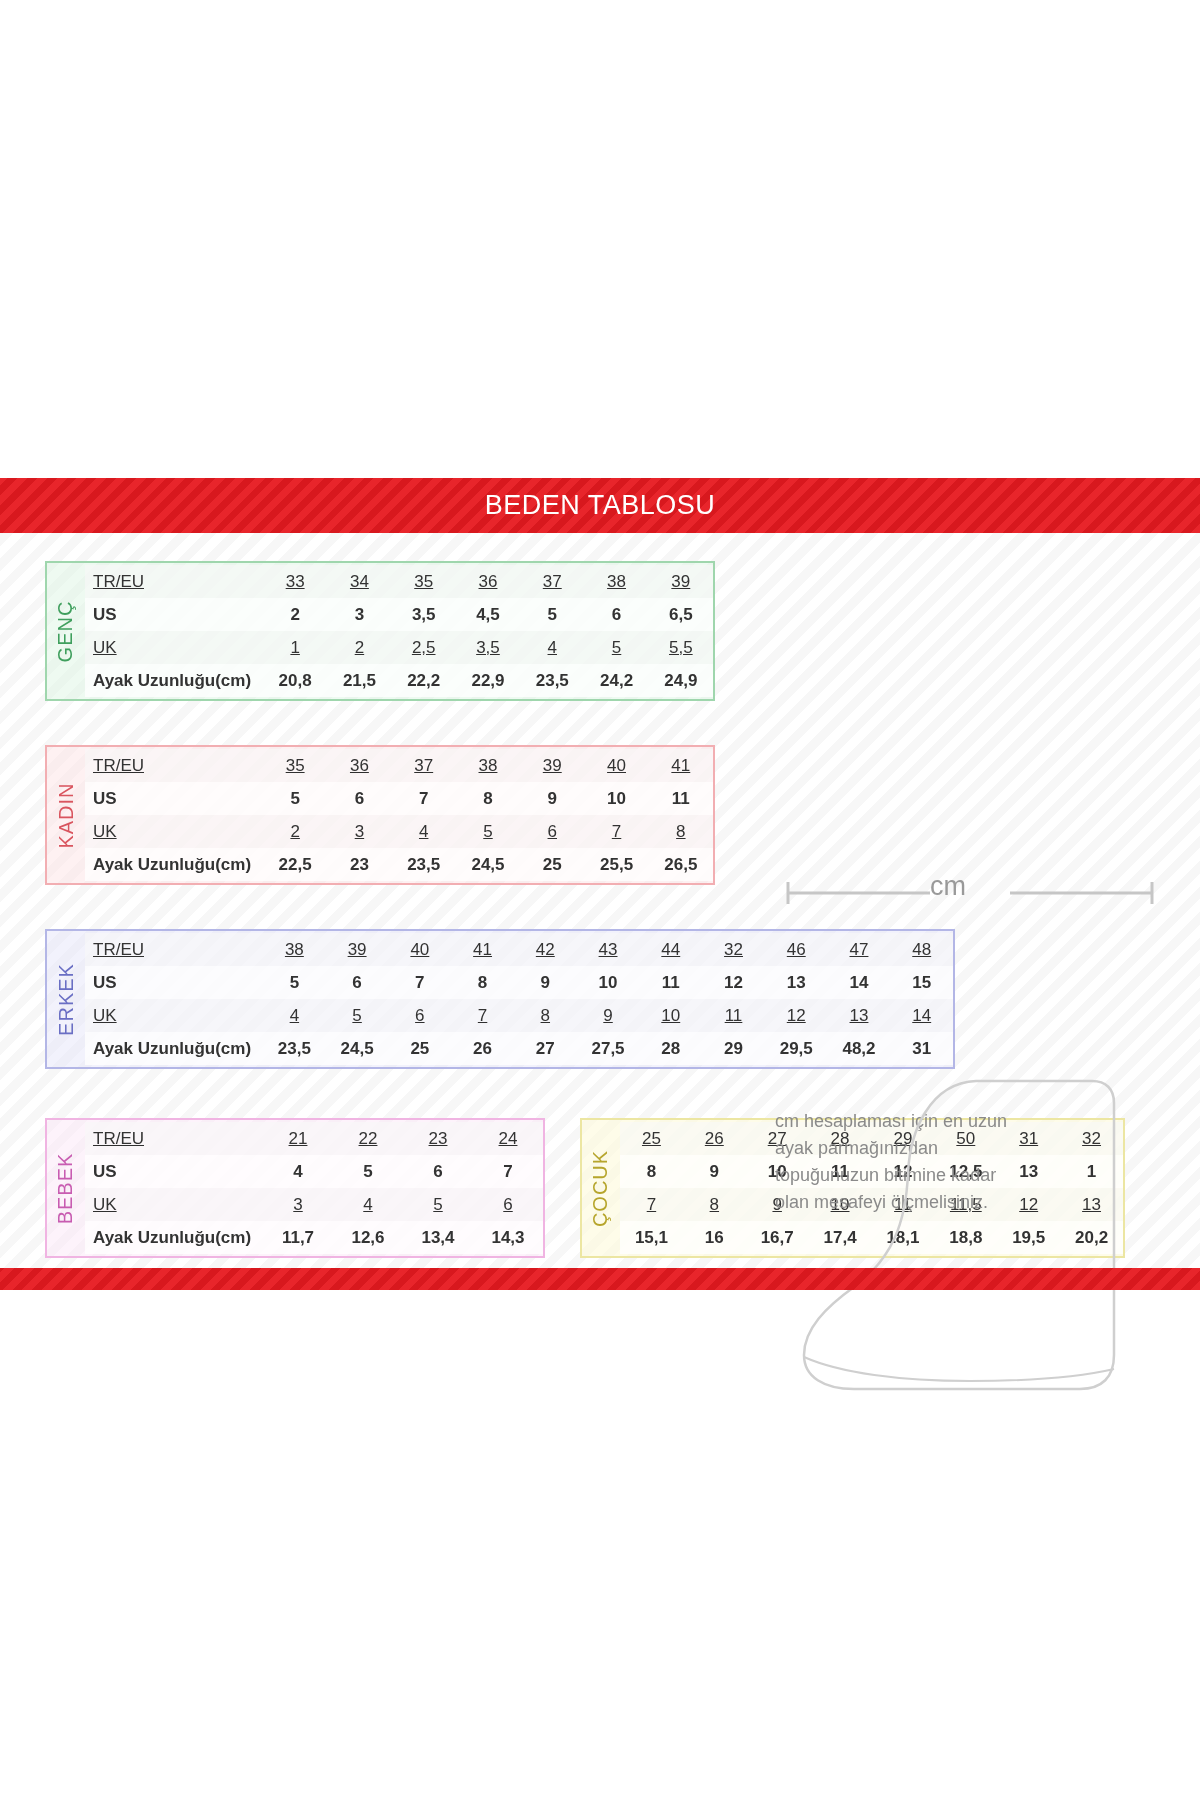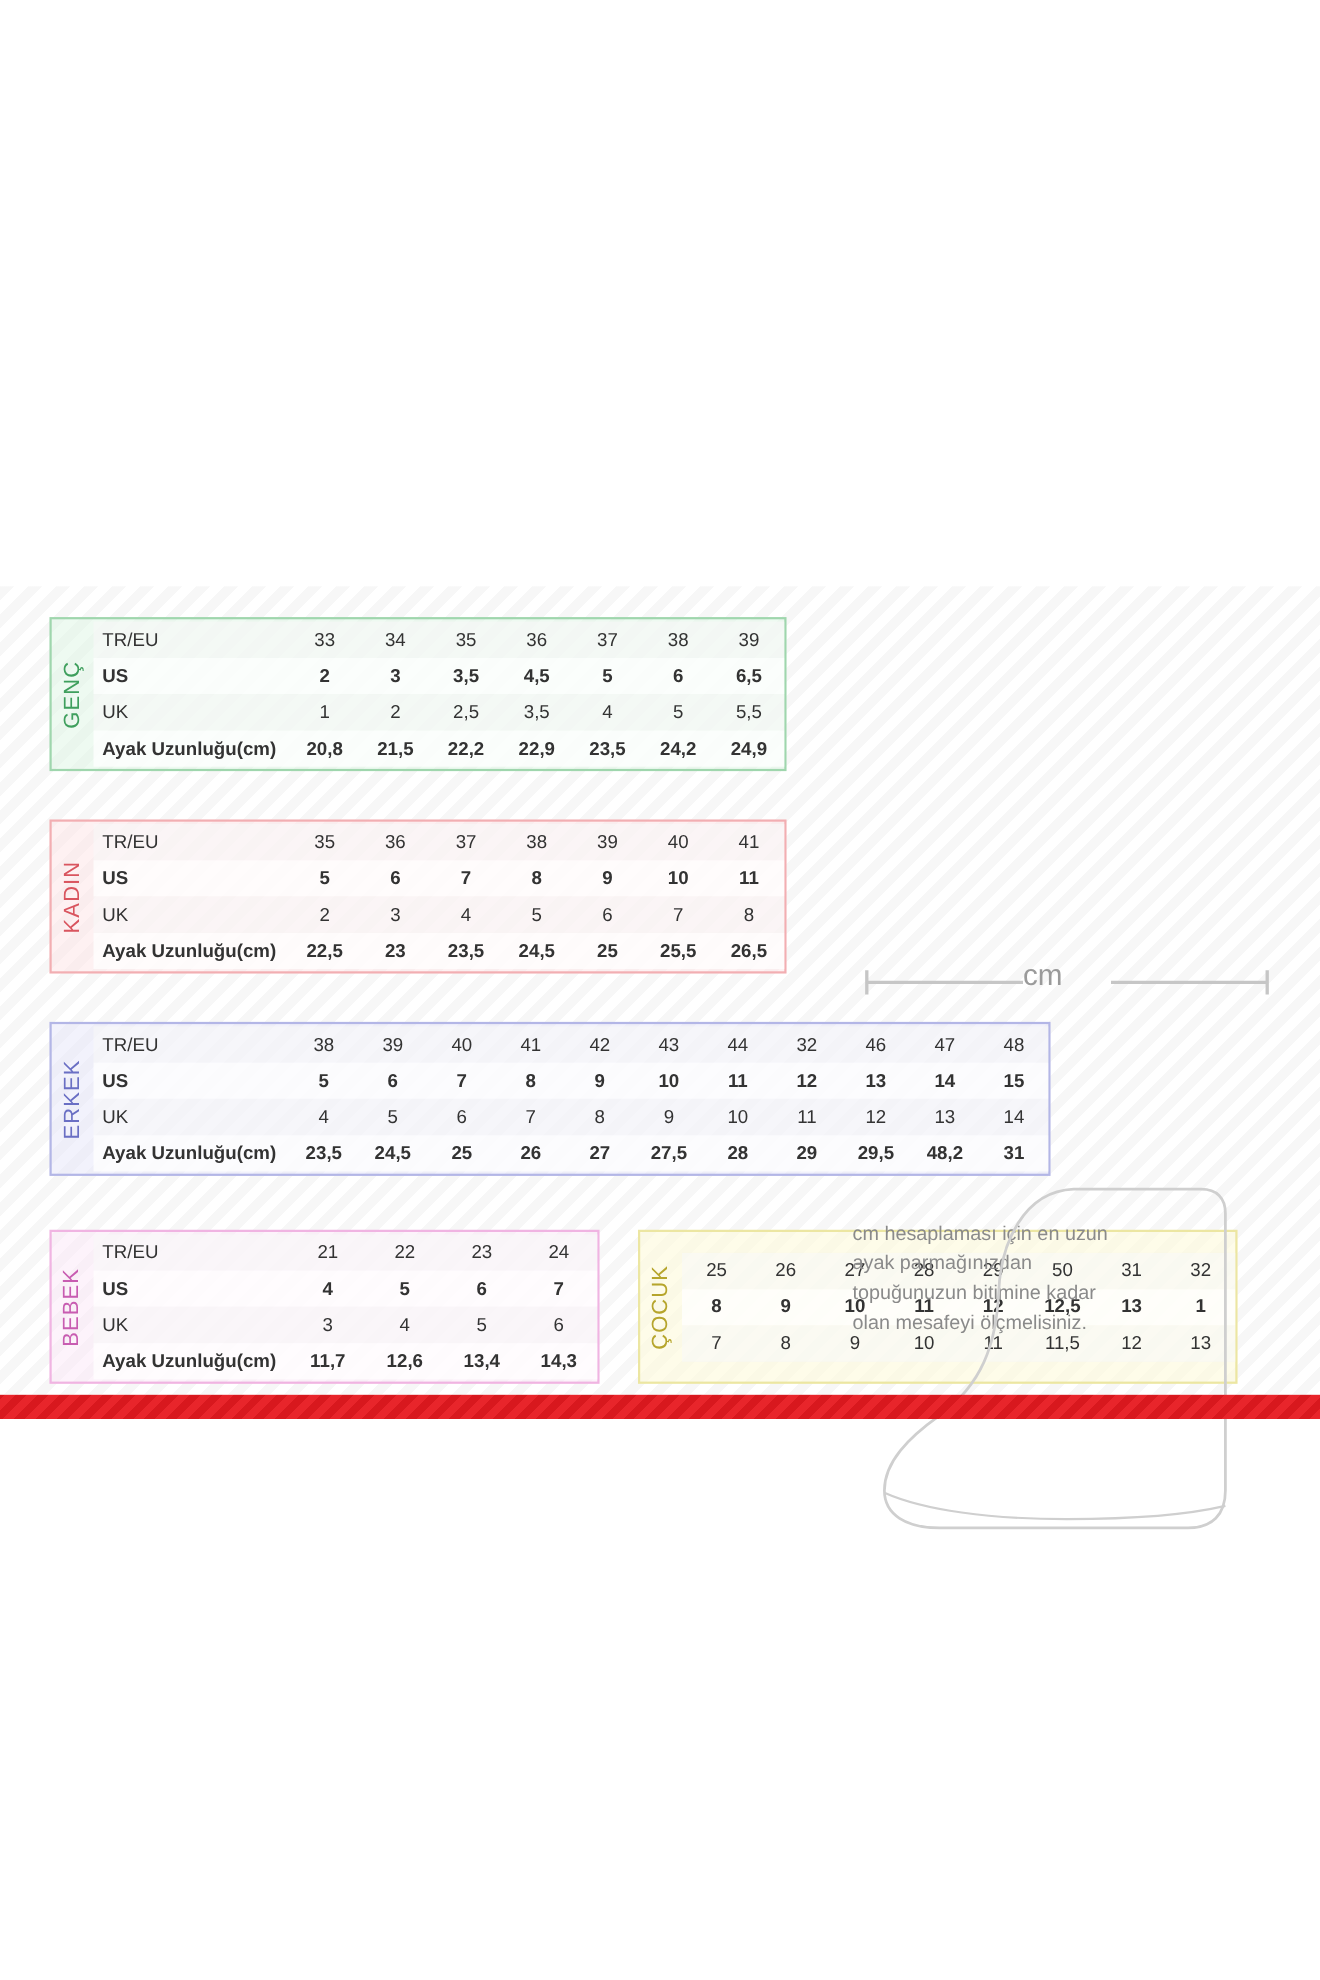--- a/index.html
+++ b/index.html
@@ -104,21 +104,21 @@
 
   .srow {
     display: flex;
     flex-direction: row;
     align-items: center;
     height: 33px;
     font-size: 17px;
     color: #2f2f2f;
   }
   .srow.alt { background: rgba(255,255,255,0.75); font-weight: bold; }
-  .srow.plain { background: rgba(248,248,248,0.6); }
+  .srow.plain { background: rgba(248,248,248,0.6); text-decoration: underline; }
 
   .rowhead {
     flex: 0 0 auto;
     width: 178px;
     padding-left: 8px;
     box-sizing: border-box;
     text-align: left;
     color: #333333;
     font-size: 17px;
   }
@@ -165,20 +165,23 @@
     height: 360px;
   }
 </style>
 </head>
 <body>
 
 <div id="page">
 
   <div class="chart-panel">
 
+    <div class="stripe-band top">
+      <div class="chart-title">BEDEN TABLOSU</div>
+    </div>
 
     <div class="chart-body">
 
       <div class="size-block blk-genc" style="left:45px; top:28px; width:670px; height:140px;">
         <div class="block-label">
           <span>GENÇ</span>
         </div>
         <div class="block-table">
           <div class="srow plain">
             <div class="rowhead">TR/EU</div>
@@ -399,20 +402,30 @@
           <div class="srow plain">
             <div class="cell">7</div>
             <div class="cell">8</div>
             <div class="cell">9</div>
             <div class="cell">10</div>
             <div class="cell">11</div>
             <div class="cell">11,5</div>
             <div class="cell">12</div>
             <div class="cell">13</div>
           </div>
+          <div class="srow alt">
+            <div class="cell">15,1</div>
+            <div class="cell">16</div>
+            <div class="cell">16,7</div>
+            <div class="cell">17,4</div>
+            <div class="cell">18,1</div>
+            <div class="cell">18,8</div>
+            <div class="cell">19,5</div>
+            <div class="cell">20,2</div>
+          </div>
         </div>
       </div>
 
       <div class="note">cm hesaplaması için en uzun ayak parmağınızdan topuğunuzun bitimine kadar olan mesafeyi ölçmelisiniz.</div>
 
       <div class="foot-wrap">
         <svg width="380" height="360" viewBox="0 0 380 360" fill="none" xmlns="http://www.w3.org/2000/svg">
           <path d="M196 8 C150 10 130 58 128 100 C126 150 112 186 74 214 C46 234 24 256 24 282 C24 304 44 316 74 316 L300 316 C322 316 334 304 334 282 L334 30 C334 16 326 8 312 8 Z" stroke="#cfcfcf" stroke-width="2.5" fill="none"></path>
           <path d="M24 284 C60 300 120 308 190 308 C250 308 300 304 334 296" stroke="#cfcfcf" stroke-width="2" fill="none"></path>
         </svg>

